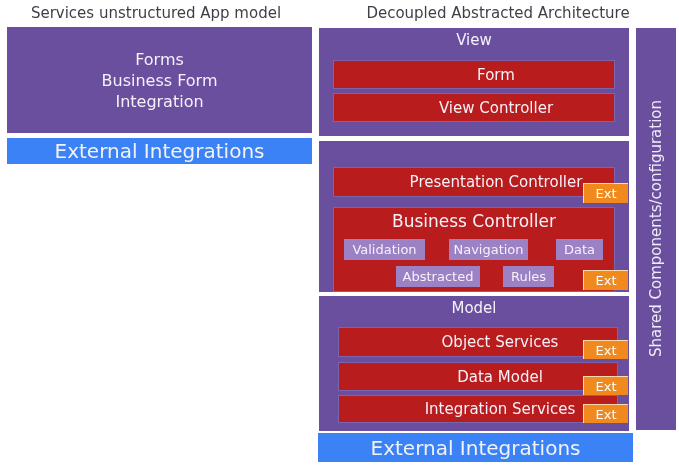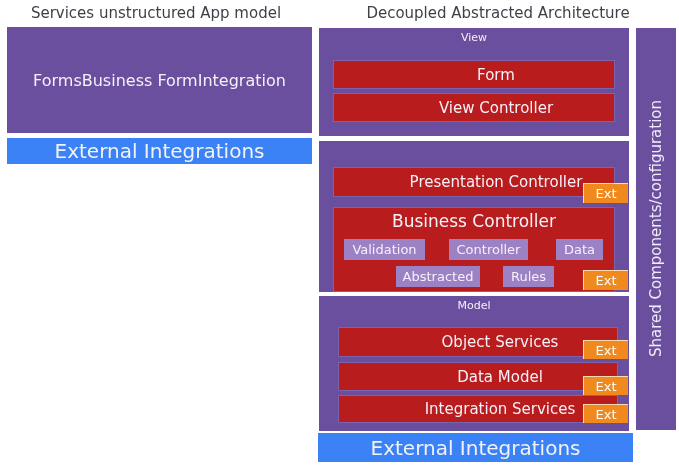--- a/index.html
+++ b/index.html
@@ -30,29 +30,29 @@
     position:absolute;background:#f0891e;color:#ffffff;
     display:flex;align-items:center;justify-content:center;
     font-size:13px;box-sizing:border-box;z-index:4;
     border-left:1px solid #fcd9b0;border-top:1px solid #fcd9b0;
   }
   .section{
     position:absolute;left:319px;width:310px;box-sizing:border-box;
   }
   .section-title{
     position:absolute;top:3px;left:0;width:100%;text-align:center;
-    font-size:11px;color:#f5f1fa;
+    font-size:15px;color:#f5f1fa;
   }
   .graybar{
     position:absolute;background:#3b82f6;color:#f2f2f2;
     display:flex;align-items:center;justify-content:center;font-size:20px;
   }
   .left-main{
     position:absolute;left:7px;top:27px;width:305px;height:106px;
-    display:flex;flex-direction:row;align-items:center;justify-content:center;
+    display:flex;flex-direction:column;align-items:center;justify-content:center;
     color:#f5f1fa;font-size:16px;line-height:21px;text-align:center;
   }
   .sidebar{
     position:absolute;left:636px;top:28px;width:40px;height:402px;
     display:flex;align-items:center;justify-content:center;
   }
   .sidebar-text{
     writing-mode:vertical-rl;transform:rotate(180deg);
     font-size:15px;color:#f0ebf7;white-space:nowrap;
   }
@@ -82,21 +82,21 @@
     <div class="lightbox" style="left:14px;top:65px;width:282px;height:29px;">View Controller</div>
   </div>
 
   <div class="section purple" style="top:141px;height:151px;">
     <div class="lightbox" style="left:14px;top:26px;width:282px;height:30px;">Presentation Controller</div>
     <div class="ext" style="left:264px;top:42px;width:45px;height:20px;">Ext</div>
 
     <div class="lightbox" style="left:14px;top:66px;width:282px;height:85px;">
       <div class="bc-title">Business Controller</div>
       <div class="chip" style="left:10px;top:31px;width:81px;height:21px;">Validation</div>
-      <div class="chip" style="left:115px;top:31px;width:79px;height:21px;">Controller</div>
+      <div class="chip" style="left:115px;top:31px;width:79px;height:21px;">Navigation</div>
       <div class="chip" style="left:222px;top:31px;width:47px;height:21px;">Data</div>
       <div class="chip" style="left:62px;top:58px;width:84px;height:21px;">Abstracted</div>
       <div class="chip" style="left:169px;top:58px;width:51px;height:21px;">Rules</div>
     </div>
     <div class="ext" style="left:264px;top:129px;width:45px;height:20px;">Ext</div>
   </div>
 
   <div class="section purple" style="top:296px;height:135px;text-decoration:underline;">
     <div class="section-title">Model</div>
     <div class="lightbox" style="left:19px;top:31px;width:280px;height:30px;">Object Services</div>

